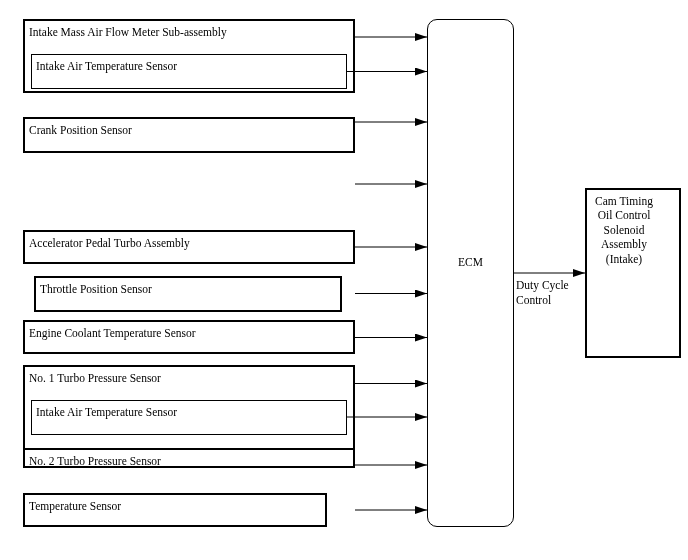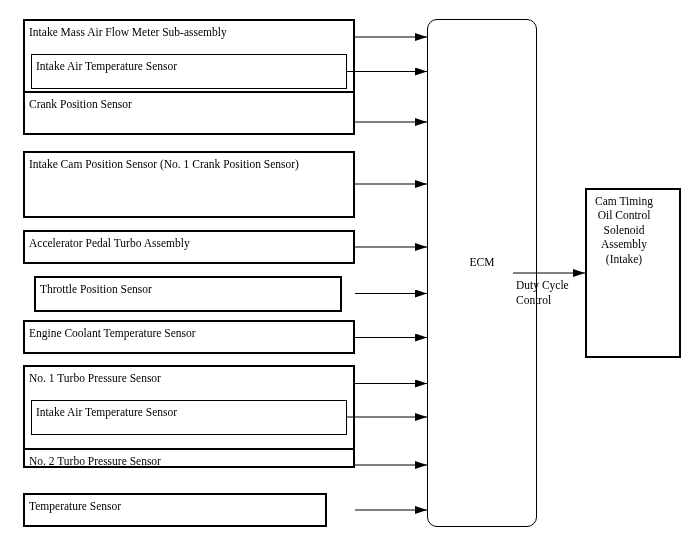--- a/index.html
+++ b/index.html
@@ -64,27 +64,24 @@
 
 <div class="canvas">
 
   <div class="box outer" style="left:15px;top:19px;width:332px;height:74px">
     <span class="lbl">Intake Mass Air Flow Meter Sub-assembly</span>
     <div class="box nested" style="left:6px;top:33px;width:316px;height:35px">
       <span class="lbl">Intake Air Temperature Sensor</span>
     </div>
   </div>
 
-  <div class="box outer" style="left:15px;top:91px;width:332px;height:44px">
+  <div class="box outer" style="left:15px;top:117px;width:332px;height:36px">
     <span class="lbl">Crank Position Sensor</span>
   </div>
 
-  <div class="box outer" style="left:15px;top:151px;width:332px;height:67px">
-    <span class="lbl">Intake Cam Position Sensor (No. 1 Crank Position Sensor)</span>
-  </div>
 
   <div class="box outer" style="left:15px;top:230px;width:332px;height:34px">
     <span class="lbl">Accelerator Pedal Turbo Assembly</span>
   </div>
 
   <div class="box outer" style="left:26px;top:276px;width:308px;height:36px">
     <span class="lbl">Throttle Position Sensor</span>
   </div>
 
   <div class="box outer" style="left:15px;top:320px;width:332px;height:34px">
@@ -99,21 +96,21 @@
   </div>
 
   <div class="box outer" style="left:15px;top:448px;width:332px;height:20px">
     <span class="lbl">No. 2 Turbo Pressure Sensor</span>
   </div>
 
   <div class="box outer" style="left:15px;top:493px;width:304px;height:34px">
     <span class="lbl">Temperature Sensor</span>
   </div>
 
-  <div class="box ecm" style="left:419px;top:19px;width:110px;height:508px">
+  <div class="box ecm" style="left:419px;top:19px;width:87px;height:508px">
     <span class="ecm-lbl">ECM</span>
   </div>
 
   <div class="box output" style="left:577px;top:188px;width:96px;height:170px">
     <span class="lbl wrap-output">Cam Timing Oil Control Solenoid Assembly (Intake)</span>
   </div>
 
   <span class="float-lbl">Duty Cycle Control</span>
 
   <svg class="overlay" width="688" height="560" viewBox="0 0 688 560">

